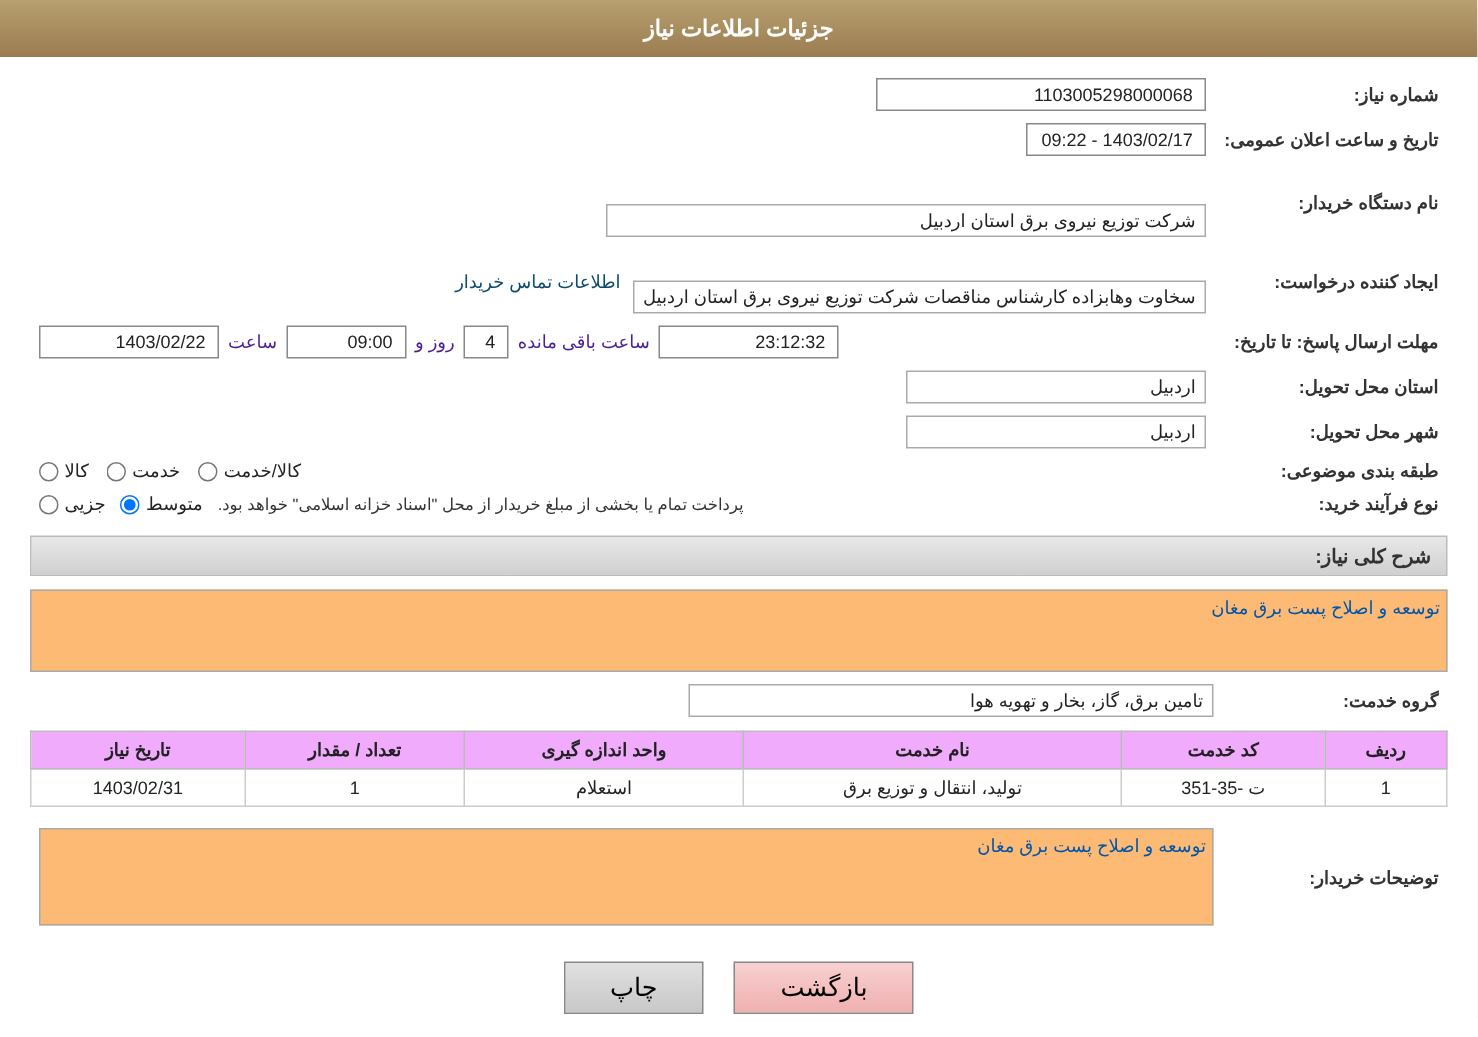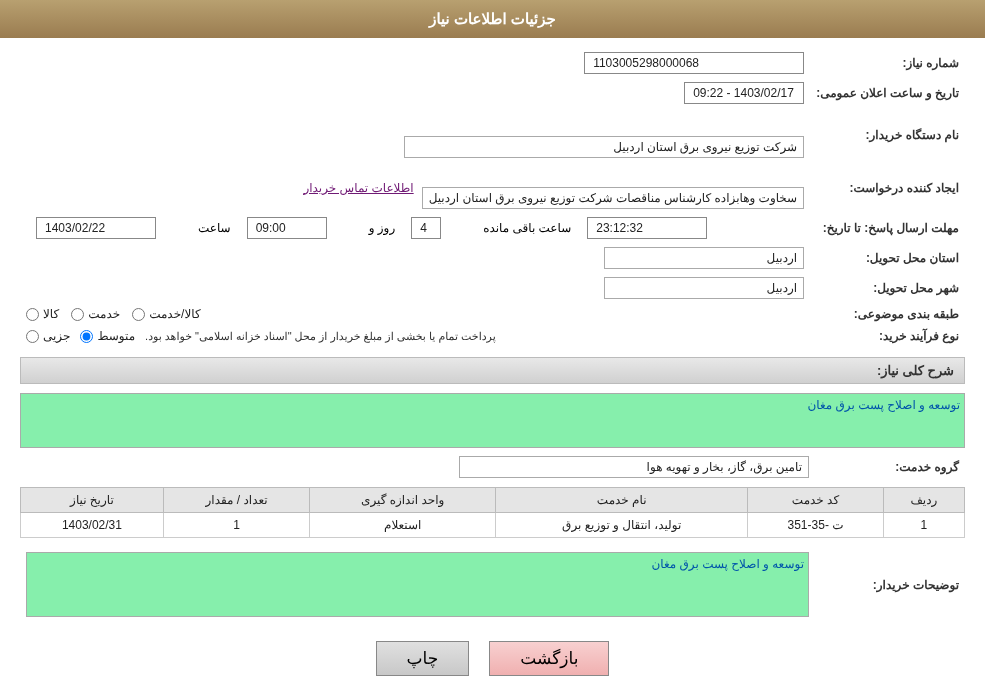--- a/index.html
+++ b/index.html
@@ -61,71 +61,68 @@
       display: inline-block;
       min-width: 200px;
       text-align: right;
     }
     .date-box {
       border: 1px solid #888;
       background: #fff;
       padding: 3px 8px;
       display: inline-block;
       min-width: 120px;
-      text-align: left;
-      margin-left: 10px;
+      text-align: right;
     }
     .time-row {
       display: flex;
       align-items: center;
       gap: 6px;
       flex-wrap: wrap;
       justify-content: flex-end;
     }
     .time-row .label {
-      color: #000000;
-      margin-left: 36px;
+      color: #4c1d95;
     }
     .radio-group {
       display: flex;
       align-items: center;
       gap: 12px;
       justify-content: flex-end;
     }
     .radio-item {
       display: flex;
       align-items: center;
       gap: 4px;
     }
     .radio-item input[type=radio] {
       margin: 0;
     }
     .link-blue {
-      color: #701a75;
-      text-decoration: underline;
+      color: #0c4a6e;
       cursor: pointer;
       margin-left: 24px;
     }
     .process-row {
       display: flex;
       align-items: center;
       gap: 10px;
       justify-content: flex-end;
       flex-wrap: wrap;
     }
     .service-table {
       width: 100%;
       border-collapse: collapse;
       margin-top: 5px;
     }
     .service-table th {
-      background: #e5e5e5;
+      background: #f0abfc;
       border: 1px solid #bbb;
       padding: 5px 8px;
-      font-weight: normal;
+      font-weight: bold;
     }
     .service-table td {
       border: 1px solid #ccc;
       padding: 5px 8px;
       text-align: center;
     }
     .buttons-row {
       display: flex;
       justify-content: center;
       gap: 20px;
@@ -142,21 +139,21 @@
       background: linear-gradient(to bottom, #e0e0e0, #c8c8c8);
     }
     .btn-back {
       background: linear-gradient(to bottom, #f8d0d0, #f0b0b0);
     }
     .relative-wrap {
       position: relative;
     }
     .sub-textarea-box {
       border: 1px solid #aaa;
-      background: #86efac;
+      background: #fdba74;
       min-height: 55px;
       padding: 4px;
       color: #0055aa;
     }
   </style>
 </head>
 <body>
 
 <div class="page-wrapper">
 

